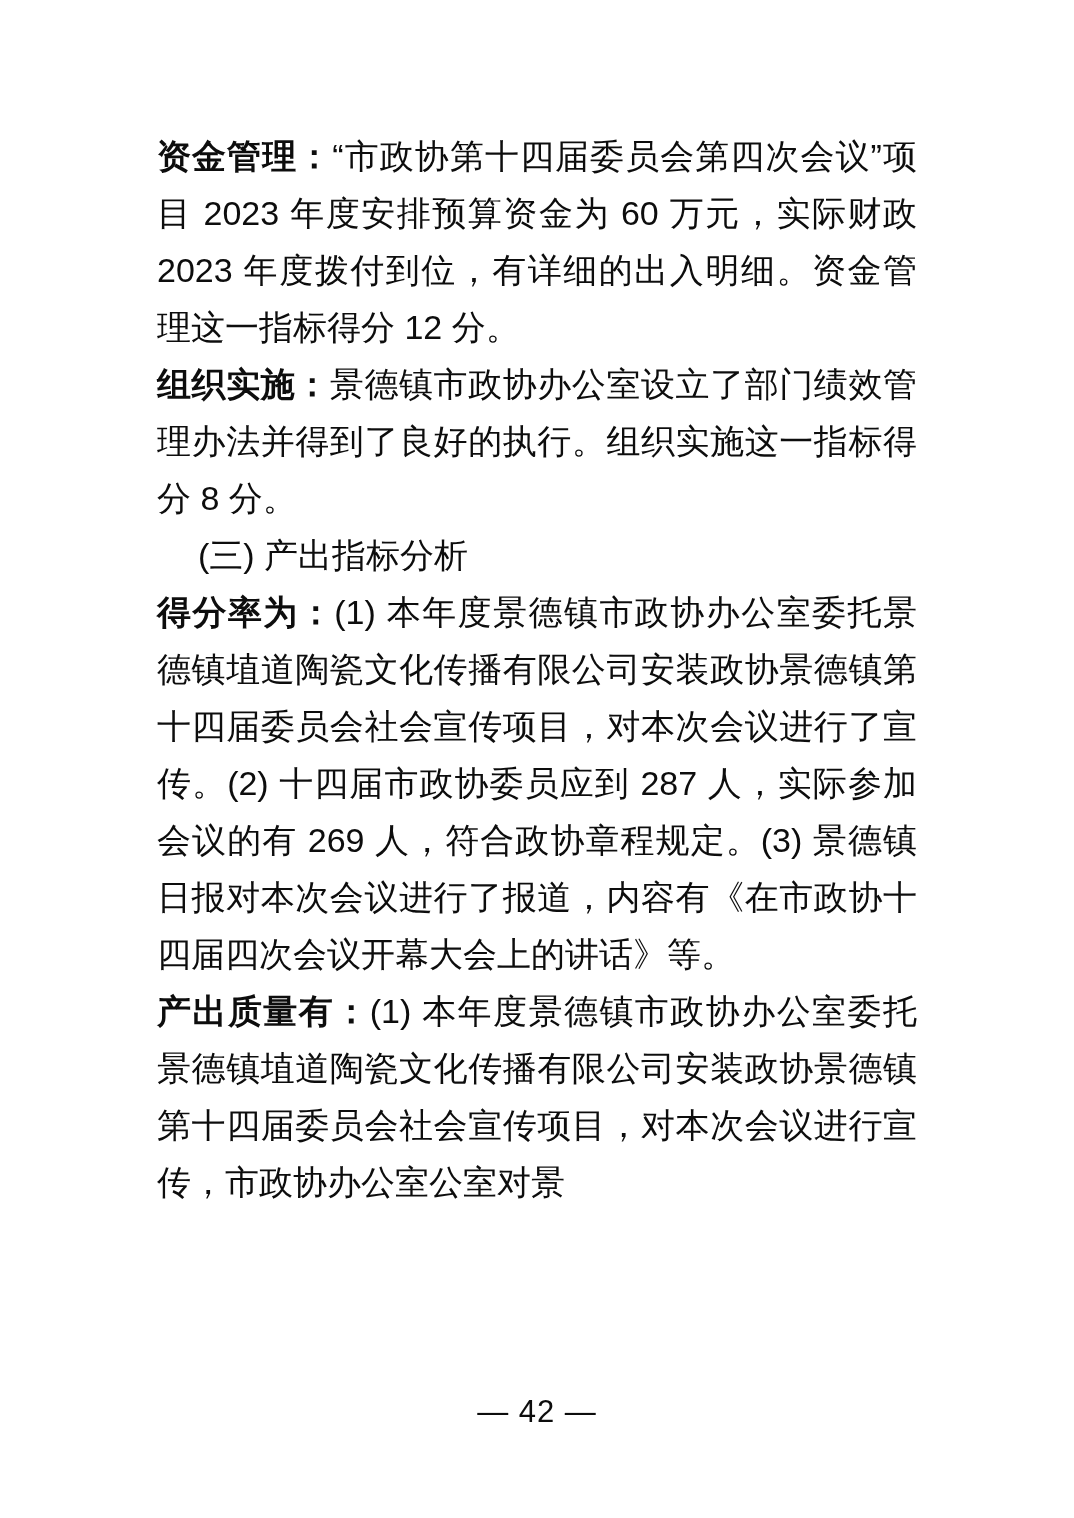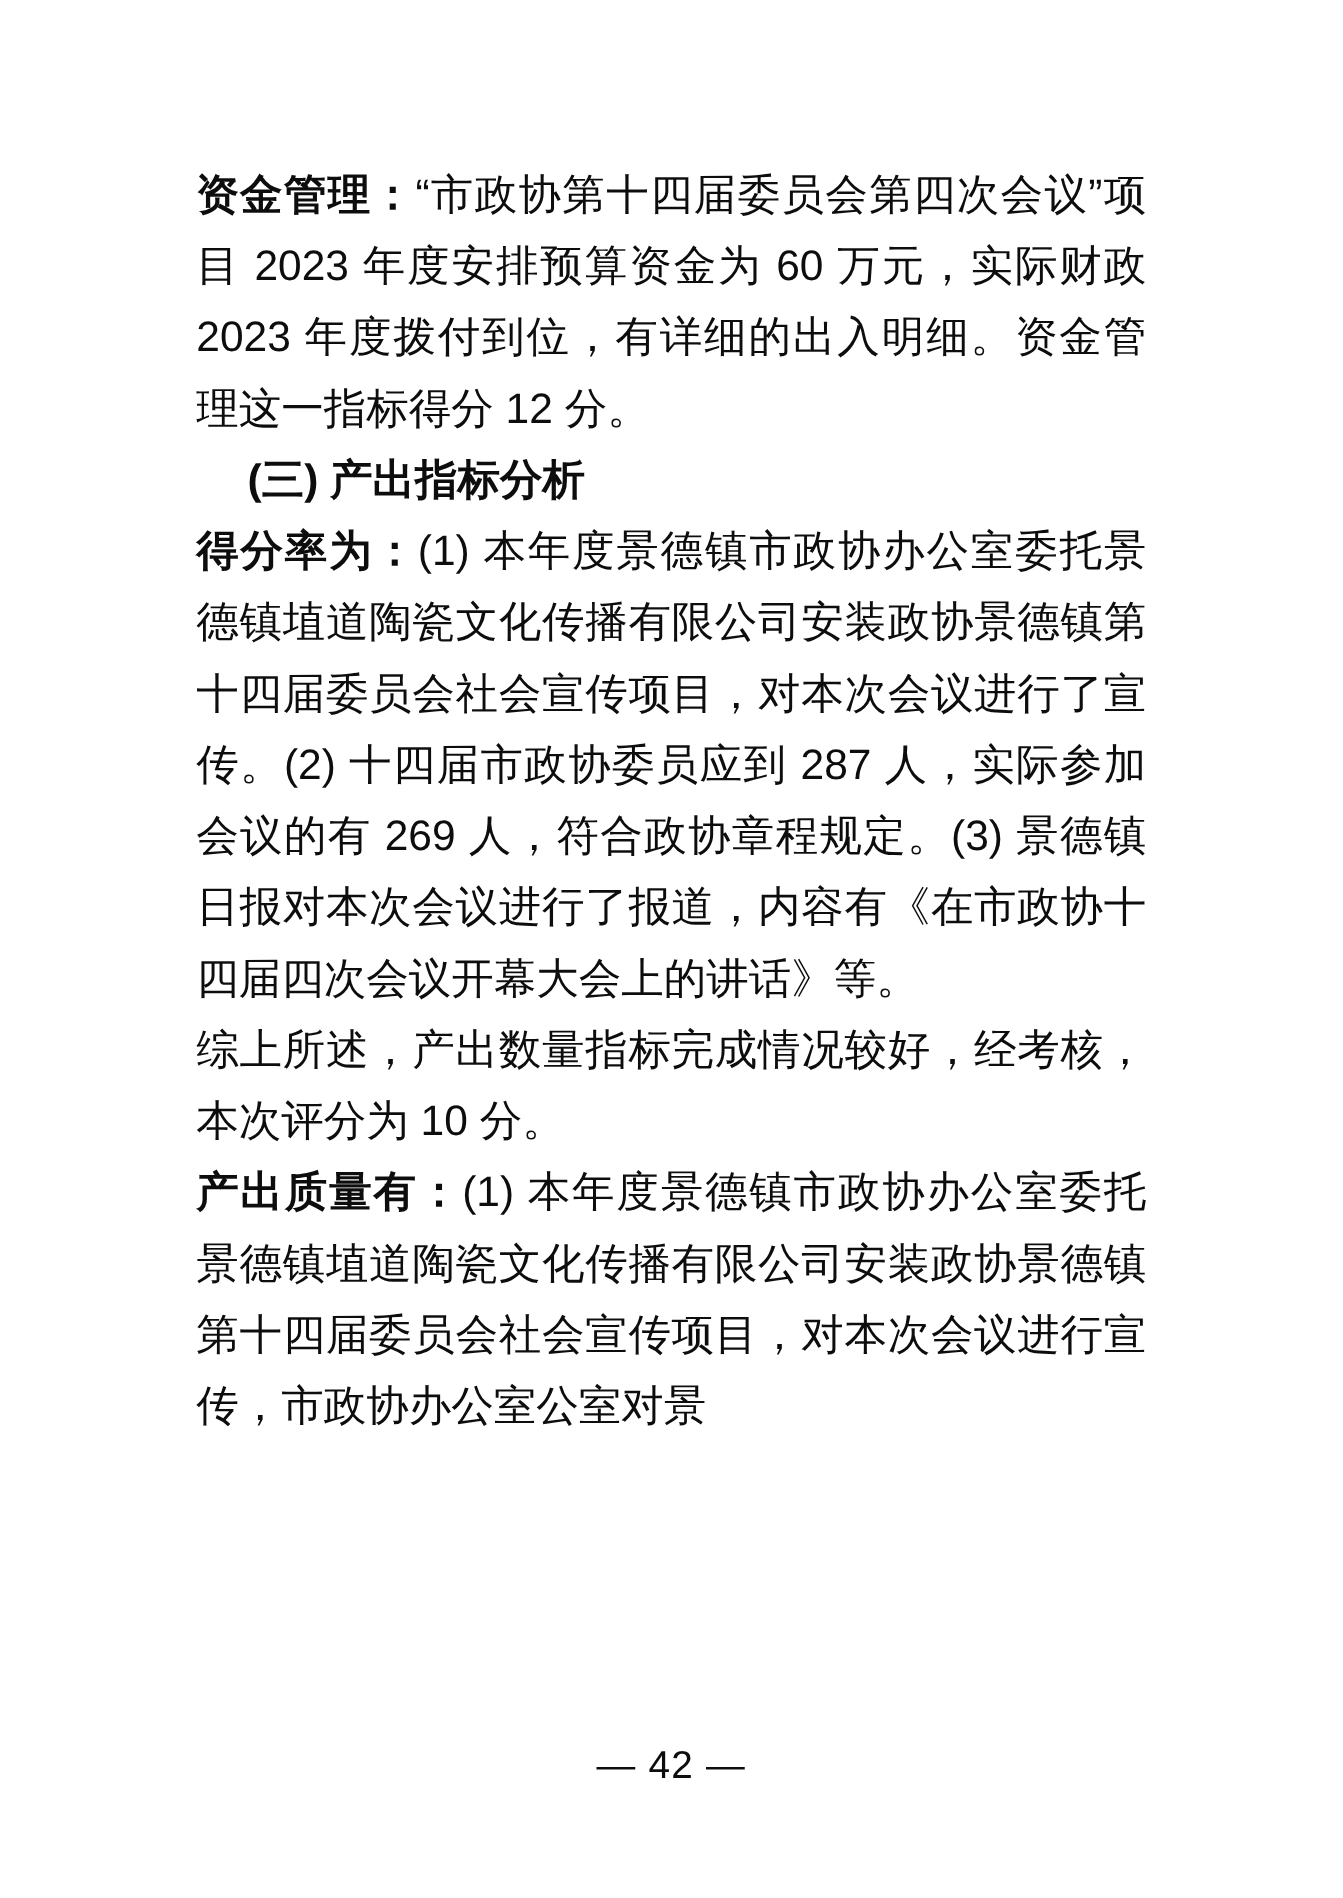--- a/index.html
+++ b/index.html
@@ -32,21 +32,21 @@
     margin: 0;
     padding: 0;
   }
   .content b {
     font-weight: 700;
   }
   p.indent-1 {
     text-indent: 41px;
   }
   p.heading b {
-    font-weight: 700;
+    font-weight: 400;
   }
   .footer {
     position: absolute;
     left: 0;
     top: 1392px;
     width: 1074px;
     text-align: center;
     font-size: 31px;
     line-height: 40px;
     color: #0d0d0d;
@@ -54,26 +54,26 @@
   }
 </style>
 </head>
 <body>
 
 <div class="page">
   <div class="content">
 
     <p><b>资金管理：</b><span>“市政协第十四届委员会第四次会议”项目 2023 年度安排预算资金为 60 万元，实际财政 2023 年度拨付到位，有详细的出入明细。资金管理这一指标得分 12 分。</span></p>
 
+    <p><b>组织实施：</b><span>景德镇市政协办公室设立了部门绩效管理办法并得到了良好的执行。组织实施这一指标得分 8 分。</span></p>
 
     <p class="heading indent-1"><b>(三) 产出指标分析</b></p>
 
 
     <p><b>得分率为：</b><span>(1) 本年度景德镇市政协办公室委托景德镇埴道陶瓷文化传播有限公司安装政协景德镇第十四届委员会社会宣传项目，对本次会议进行了宣传。(2) 十四届市政协委员应到 287 人，实际参加会议的有 269 人，符合政协章程规定。(3) 景德镇日报对本次会议进行了报道，内容有《在市政协十四届四次会议开幕大会上的讲话》等。</span></p>
 
-    <p><span>综上所述，产出数量指标完成情况较好，经考核，本次评分为 10 分。</span></p>
 
     <p><b>产出质量有：</b><span>(1) 本年度景德镇市政协办公室委托景德镇埴道陶瓷文化传播有限公司安装政协景德镇第十四届委员会社会宣传项目，对本次会议进行宣传，市政协办公室公室对景</span></p>
 
   </div>
 
   <div class="footer"><span>— 42 —</span></div>
 </div>
 
 </body></html>

